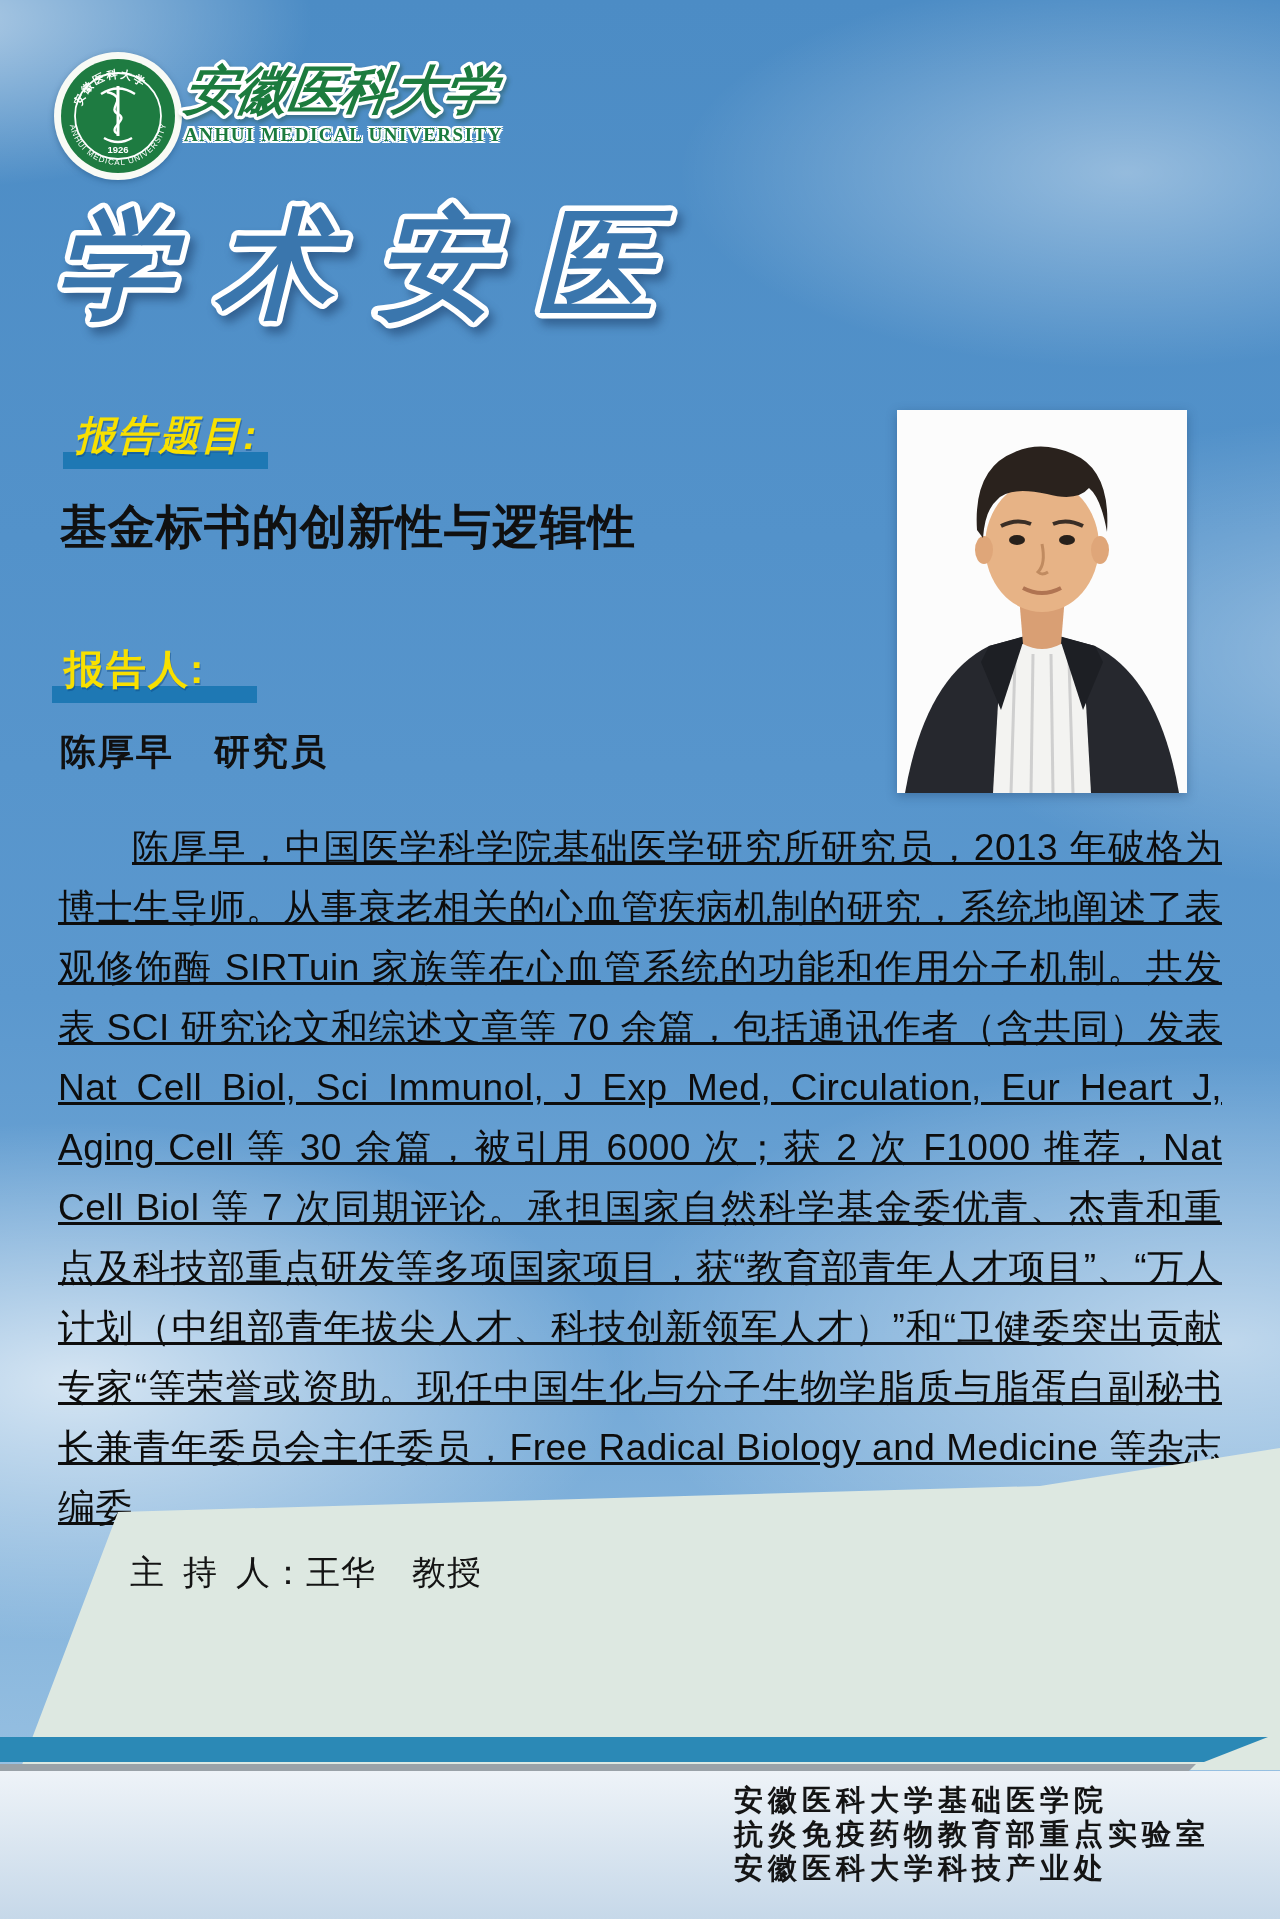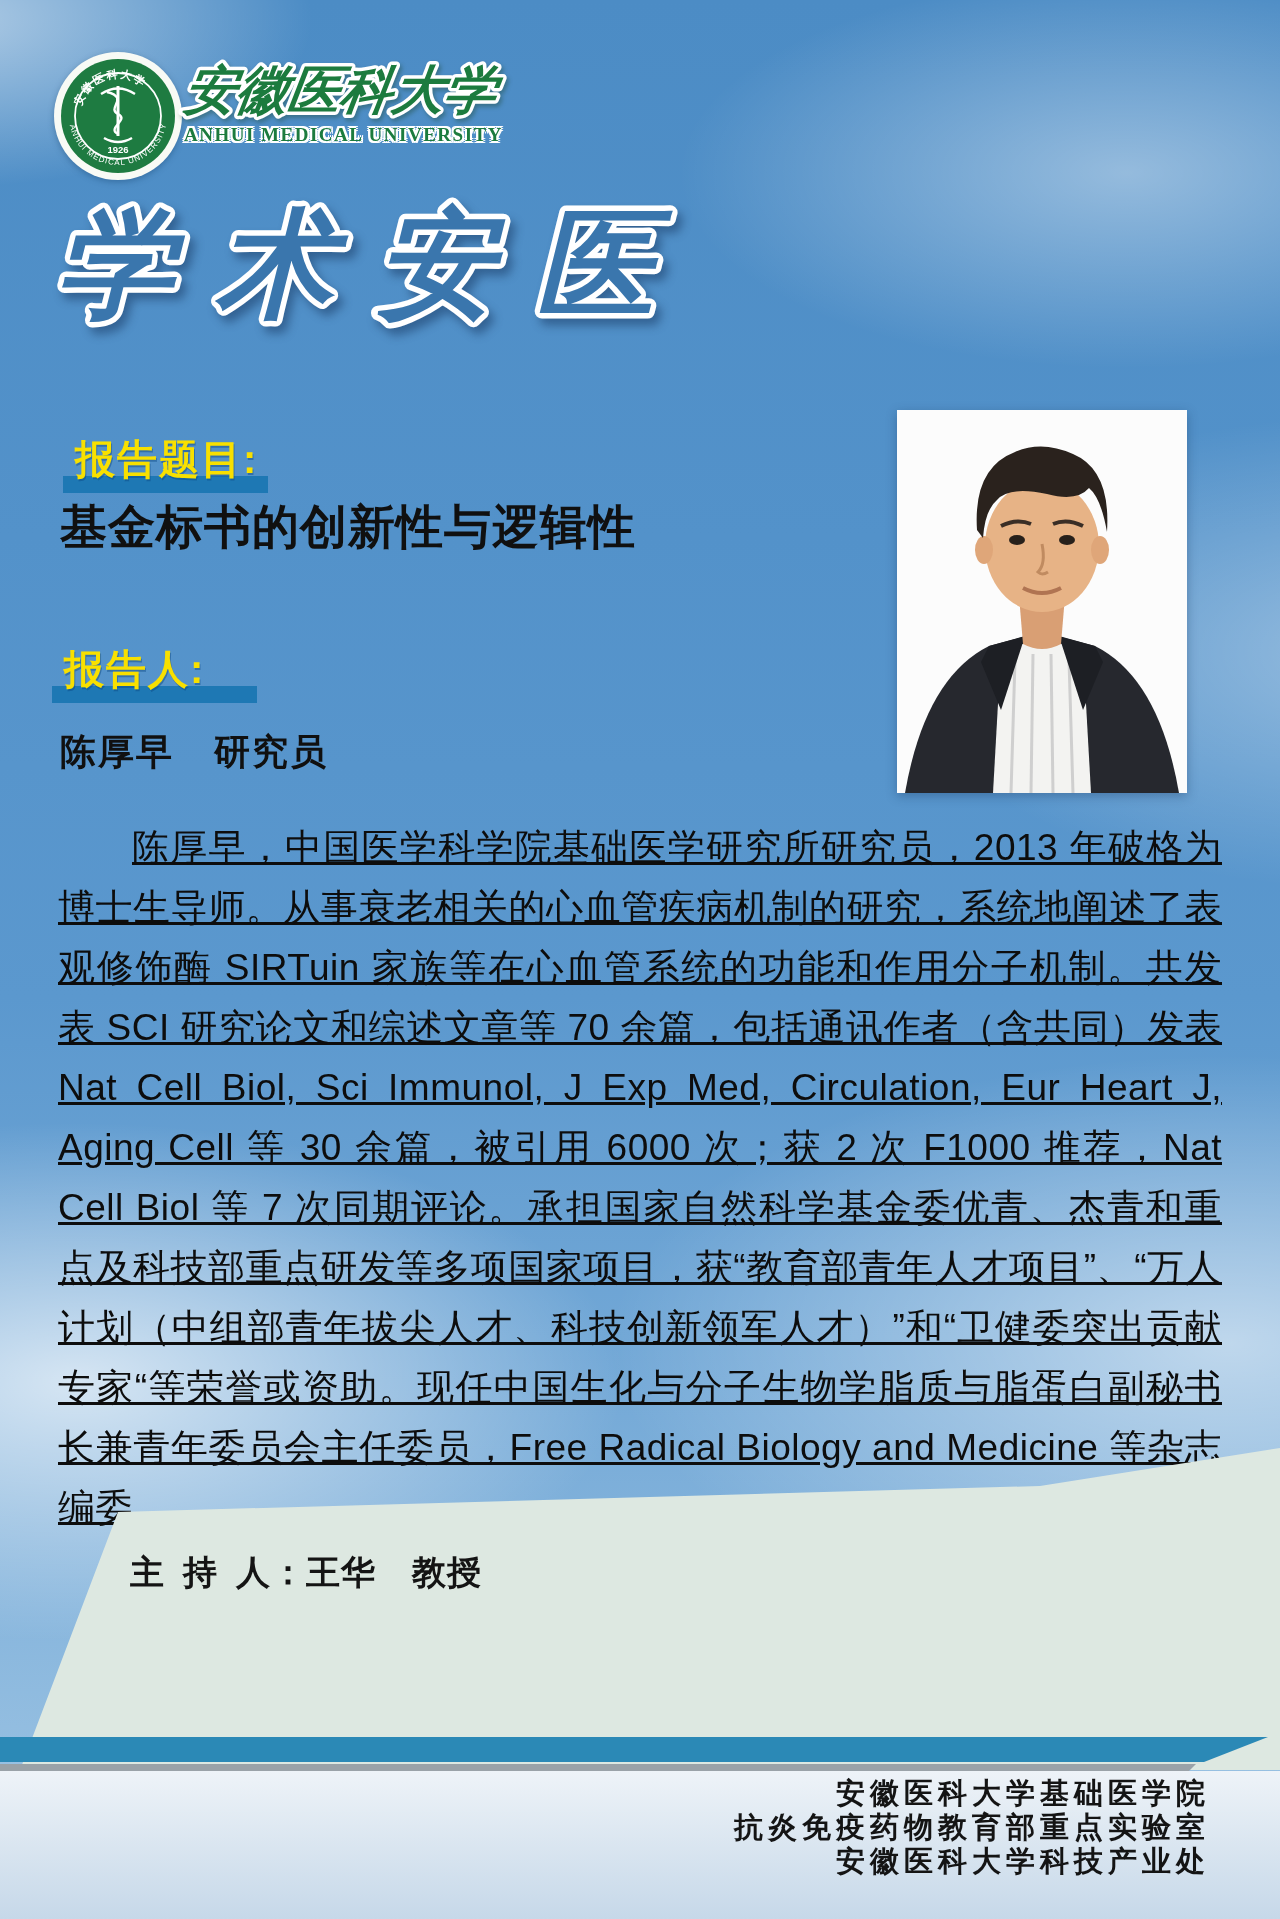--- a/index.html
+++ b/index.html
@@ -31,21 +31,21 @@
   
   .main-title{left:48px;top:185px;filter:drop-shadow(5px 7px 5px rgba(15,45,85,.45));}
 
   
   .sec{position:absolute;}
   .sec .bar{position:absolute;left:-12px;top:44px;width:205px;height:17px;}
   .sec .lbl{
     position:relative;z-index:2;font-size:40px;font-weight:bold;letter-spacing:2px;
     text-shadow:1px 2px 0 rgba(10,70,130,.45);white-space:nowrap;
   }
-  .sec1{left:75px;top:432px;}
+  .sec1{left:75px;top:408px;font-style:italic;}
   .sec2{left:64px;top:642px;}
 
   .report-title{left:60px;top:496px;font-size:47px;font-weight:bold;color:#101010;letter-spacing:1px;white-space:nowrap;}
   .speaker-name{left:60px;top:728px;font-size:36px;font-weight:bold;color:#101010;letter-spacing:2px;white-space:nowrap;}
 
   
   .photo{left:897px;top:410px;width:290px;height:383px;box-shadow:0 3px 10px rgba(20,50,90,.35);}
 
   
   .bio{
@@ -53,30 +53,30 @@
     font-size:37px;line-height:60px;color:#0d0d0d;
     text-align:justify;text-indent:2em;letter-spacing:0.5px;text-decoration:underline;
   }
 
   
   .panel{
     left:0;top:1440px;width:1280px;height:330px;background:#dde8e1;
     clip-path:polygon(118px 72px,1040px 46px,1280px 8px,1280px 330px,20px 330px);
   }
   .details{position:absolute;left:130px;top:104px;}
-  .detail-line{font-size:34px;font-weight:bold;color:#141414;line-height:56px;white-space:pre;letter-spacing:1px;}
+  .detail-line{font-size:34px;font-weight:normal;color:#141414;line-height:56px;white-space:pre;letter-spacing:1px;}
 
   
   .band{left:0;top:1737px;width:1280px;height:25px;clip-path:polygon(0 0,1268px 0,1204px 25px,0 25px);}
   .grayline{left:0;top:1764px;width:1196px;height:7px;background:#9aa2a8;clip-path:polygon(0 0,1196px 0,1189px 7px,0 7px);}
   .footer{
     left:0;top:1771px;width:1280px;height:148px;
     background:linear-gradient(180deg,#eef3f8 0%,#dce7f1 45%,#c6d8e9 100%);
   }
-  .orgs{position:absolute;right:75px;top:5px;text-align:right;}
+  .orgs{position:absolute;right:75px;top:12px;}
   .org-line{
     font-size:29px;font-weight:bold;color:#141414;line-height:34px;
     letter-spacing:5px;margin-right:-5px;white-space:nowrap;
   }
 </style>
 </head>
 <body>
 
 <div class="poster">
 

